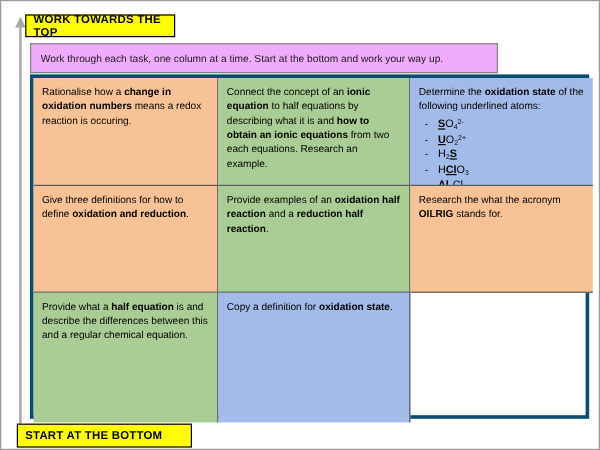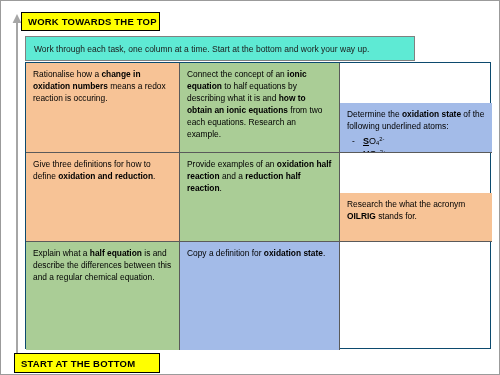--- a/index.html
+++ b/index.html
@@ -43,71 +43,71 @@
     font-weight: bold;
     color: #000000;
     letter-spacing: 0.2px;
     display: flex;
     align-items: center;
     padding-left: 6px;
   }
   .banner-top {
     left: 20px;
     top: 11px;
-    width: 139px;
+    width: 125px;
     height: 19px;
   }
   .banner-bottom {
     left: 13px;
     top: 352px;
     width: 146px;
     height: 20px;
   }
 
   
   .instruction {
     position: absolute;
     left: 24px;
     top: 35px;
     width: 390px;
     height: 25px;
     box-sizing: border-box;
     border: 1px solid #808080;
-    background: #5eead4;
+    background: #f0abfc;
     display: flex;
     align-items: center;
     padding-left: 8px;
     font-size: 8.5px;
     color: #1a1a1a;
   }
 
   
   .grid {
     position: absolute;
     left: 24px;
     top: 61px;
     width: 466px;
     height: 287px;
     display: grid;
     grid-template-columns: 154px 160px 152px;
     grid-template-rows: 90px 89px 108px;
     box-sizing: border-box;
-    border: 1px solid #0c4a6e;
+    border: 3px solid #0c4a6e;
   }
   .cell {
     box-sizing: border-box;
     border-right: 1px solid #5a5a5a;
     border-bottom: 1px solid #5a5a5a;
     padding: 6px 7px 5px 7px;
     font-size: 8.4px;
     line-height: 1.42;
     color: #000000;
     overflow: hidden;
   }
-  .grid > .cell:nth-child(3n) { border-right: none; margin-top: 40px; }
+  .grid > .cell:nth-child(3n) { border-right: none; }
   .grid > .cell:nth-child(n+7) { border-bottom: none; }
 
   .col-a { background: #f7c396; }
   .col-b { background: #aacd96; }
   .col-c { background: #a3bbe8; }
 
   .cell b { font-weight: bold; }
 
   
   .formula-list {
@@ -198,21 +198,21 @@
       <div class="cell col-a">
         <div><span>Give three definitions for how to define </span><b>oxidation and reduction</b><span>.</span></div>
       </div>
       <div class="cell col-b">
         <div><span>Provide examples of an </span><b>oxidation half reaction</b><span> and a </span><b>reduction half reaction</b><span>.</span></div>
       </div>
       <div class="cell col-a">
         <div><span>Research the what the acronym </span><b>OILRIG</b><span> stands for.</span></div>
       </div>
       <div class="cell col-b">
-        <div><span>Explain what a </span><b>half equation</b><span> is and describe the differences between this and a regular chemical equation.</span></div>
+        <div><span>Provide what a </span><b>half equation</b><span> is and describe the differences between this and a regular chemical equation.</span></div>
       </div>
       <div class="cell col-c">
         <div><span>Copy a definition for </span><b>oxidation state</b><span>.</span></div>
       </div>
     </div>
 
   <div class="banner banner-bottom">START AT THE BOTTOM</div>
 
 </div>
 

